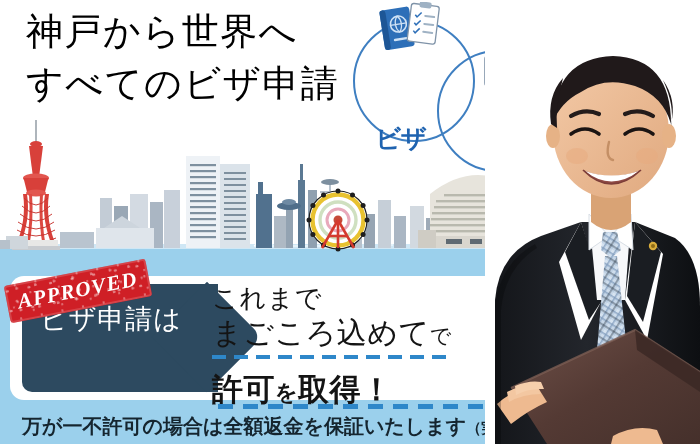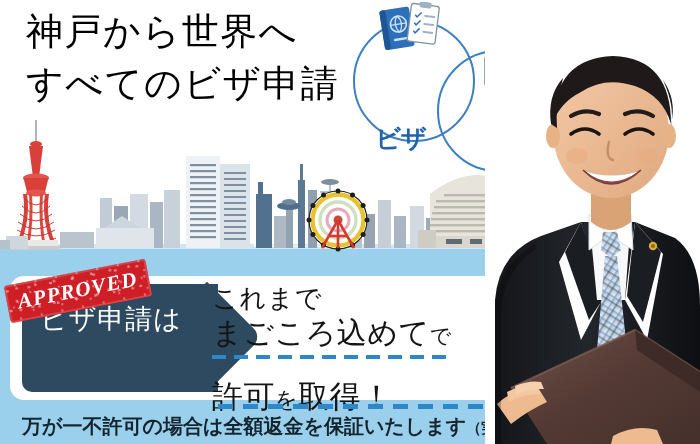--- a/index.html
+++ b/index.html
@@ -162,21 +162,21 @@
     position: relative; display: inline-block; padding-bottom: 3px;
   }
   #promise .l2 .small { font-size: 21px; }
   #promise .l2::after {
     content: "";
     position: absolute; left: 0; right: 0; bottom: -1px; height: 4px;
     background-image: linear-gradient(to right, #2e87c9 0 14px, transparent 14px 22px);
     background-size: 22px 4px;
     background-repeat: repeat-x;
   }
-  #promise .l3 { font-size: 31px; line-height: 40px; font-weight: 400; letter-spacing: .5px; margin-top: 19px; }
+  #promise .l3 { font-size: 31px; line-height: 40px; font-weight: 700; letter-spacing: .5px; margin-top: 12px; }
   #promise .l3 .small { font-size: 22px; }
 
   
   #top-dashes {
     position: absolute;
     left: 218px; top: 404px;
     width: 280px; height: 5px;
     z-index: 22;
     background-image: linear-gradient(to right, #2e87c9 0 15px, transparent 15px 25px);
     background-size: 25px 5px;

